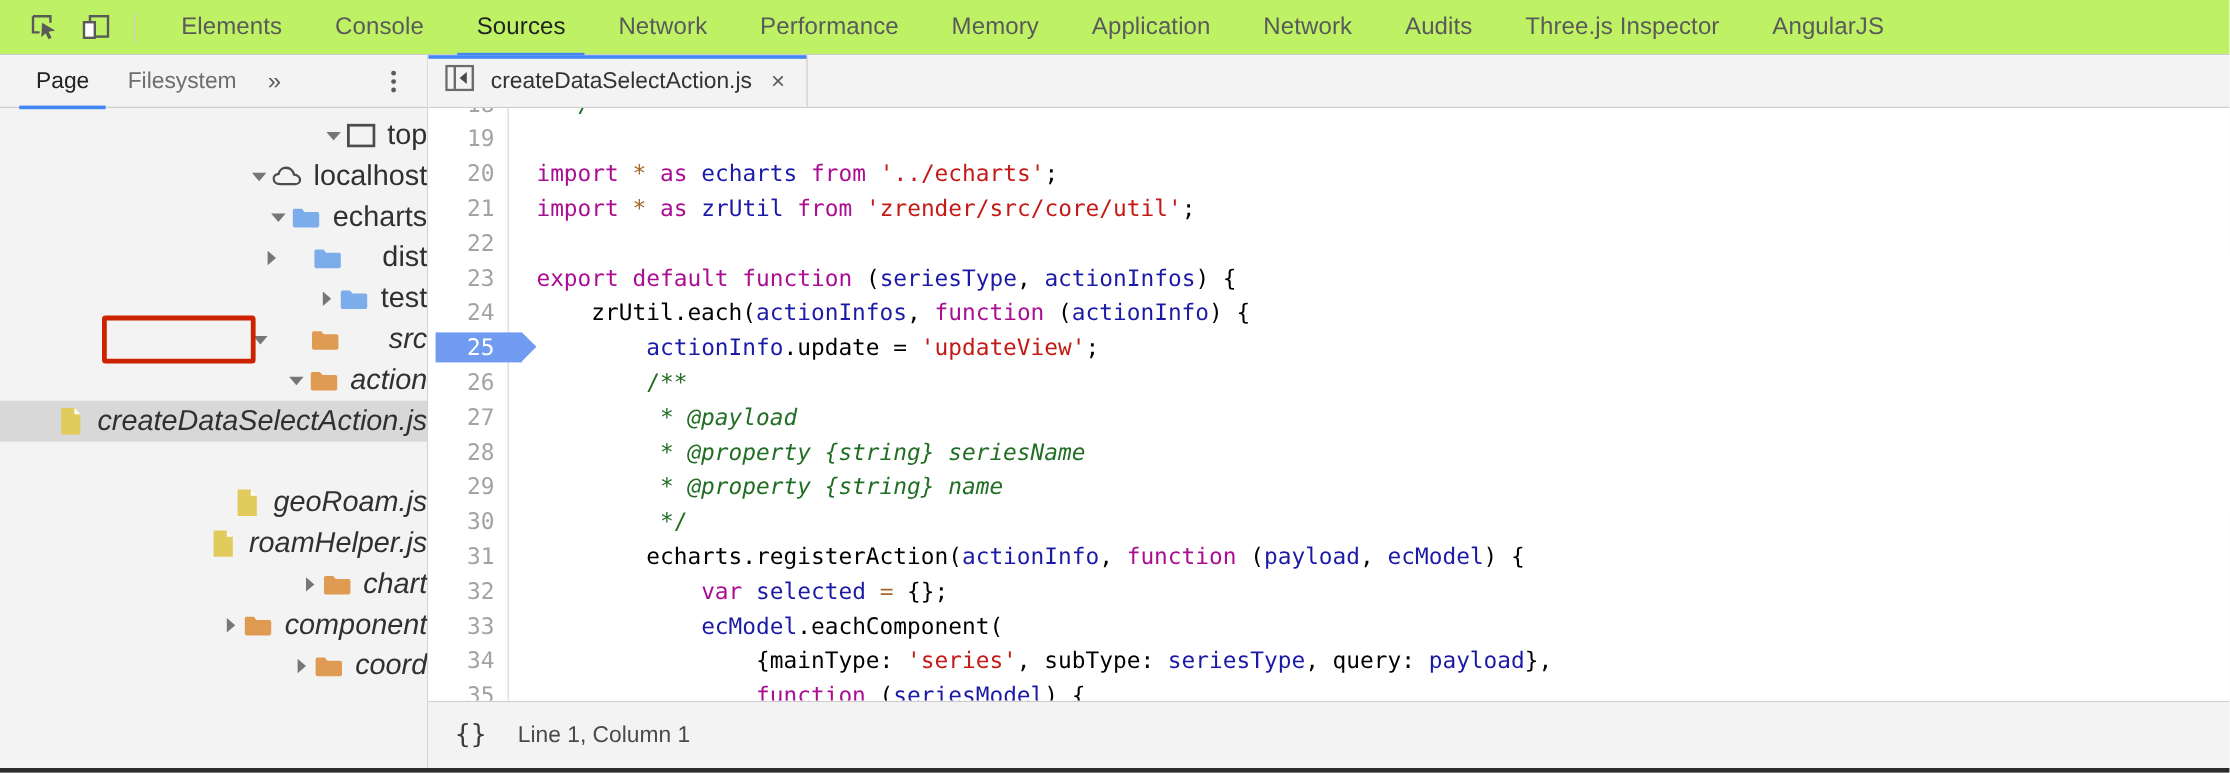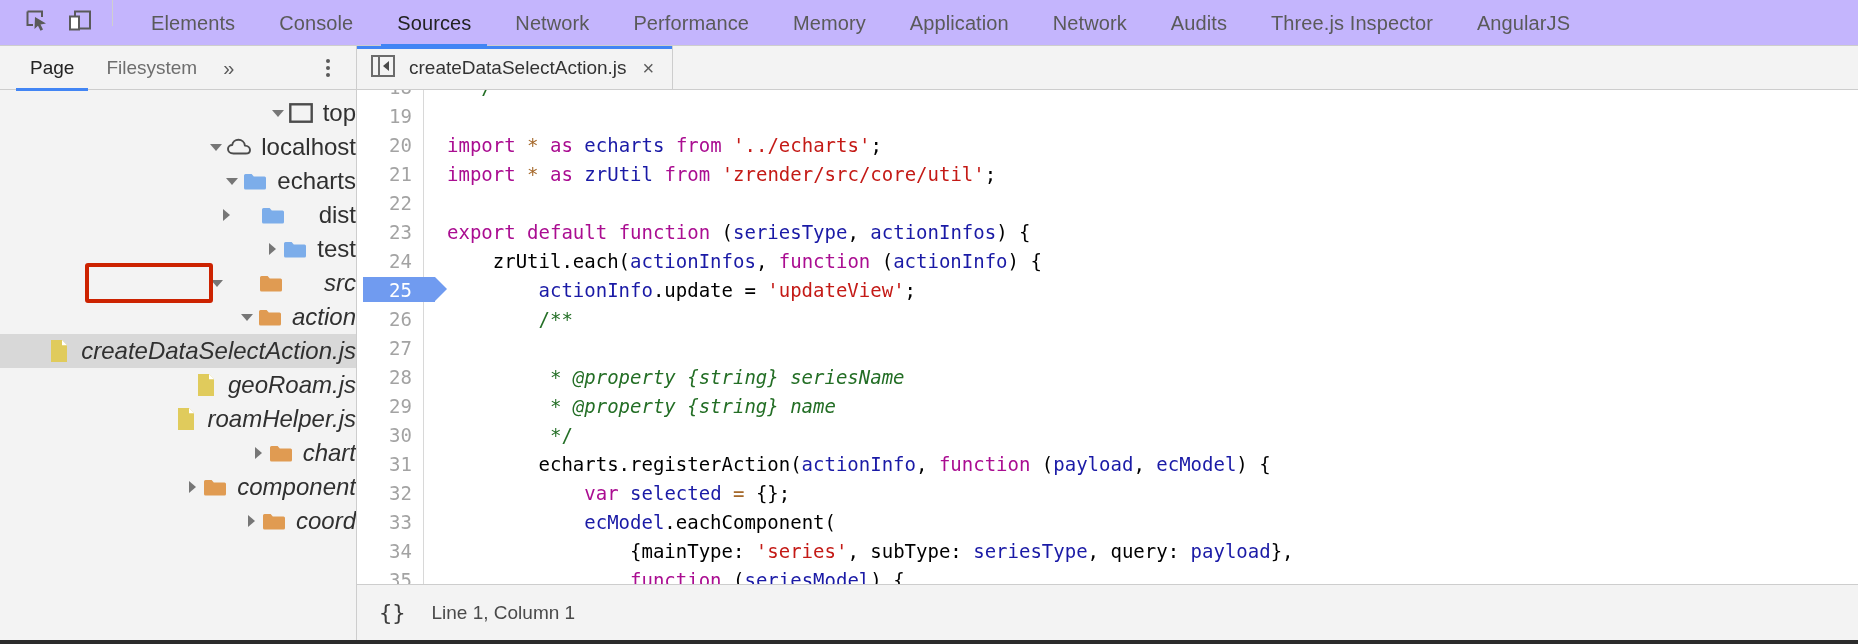--- a/index.html
+++ b/index.html
@@ -18,24 +18,24 @@
     height: 644px;
     display: flex;
     flex-direction: column;
     background: #f3f3f3;
   }
 
   
   .main-toolbar {
     height: 46px;
     min-height: 46px;
-    background: #c4b5fd;
+    background: #bef264;
     border-bottom: 1px solid #cdcdcd;
     display: flex;
-    align-items: flex-start;
+    align-items: center;
     padding-left: 14px;
   }
   .tb-icon-btn {
     width: 44px;
     height: 40px;
     display: flex;
     align-items: center;
     justify-content: center;
     cursor: pointer;
   }
@@ -513,21 +513,21 @@
           <div class="tree-row selected" style="padding-left: 145px;">
             <span class="tw empty"></span>
             <span class="ticon">
               <svg width="20" height="24" viewBox="0 0 20 24">
                 <path d="M2 1 H13 L18 6.2 V23 H2 Z" fill="#e0cb5c"></path>
                 <path d="M13 1 L13 6.2 L18 6.2 Z" fill="#ffffff"></path>
               </svg>
             </span>
             <span class="tlabel italic">createDataSelectAction.js</span>
           </div>
-          <div class="tree-row" style="padding-left: 61px;">
+          <div class="tree-row" style="padding-left: 61px; margin-top: 34px;">
             <span class="tw empty"></span>
             <span class="ticon">
               <svg width="20" height="24" viewBox="0 0 20 24">
                 <path d="M2 1 H13 L18 6.2 V23 H2 Z" fill="#e0cb5c"></path>
                 <path d="M13 1 L13 6.2 L18 6.2 Z" fill="#ffffff"></path>
               </svg>
             </span>
             <span class="tlabel italic">geoRoam.js</span>
           </div>
           <div class="tree-row" style="padding-left: 145px;">
@@ -633,20 +633,21 @@
               <span class="exec-marker" style="background: rgb(112, 155, 240);"></span>
               <span class="gutter">25</span>
               <span class="ctext"><span class="pl">        </span><span class="id">actionInfo</span><span class="pl">.update = </span><span class="str">'updateView'</span><span class="pl">;</span></span>
             </div>
             <div class="cline">
               <span class="gutter">26</span>
               <span class="ctext"><span class="cmt">        /**</span></span>
             </div>
             <div class="cline">
               <span class="gutter">27</span>
+              <span class="ctext"><span class="cmtd">         * @payload</span></span>
             </div>
             <div class="cline">
               <span class="gutter">28</span>
               <span class="ctext"><span class="cmtd">         * @property {string} seriesName</span></span>
             </div>
             <div class="cline">
               <span class="gutter">29</span>
               <span class="ctext"><span class="cmtd">         * @property {string} name</span></span>
             </div>
             <div class="cline">

